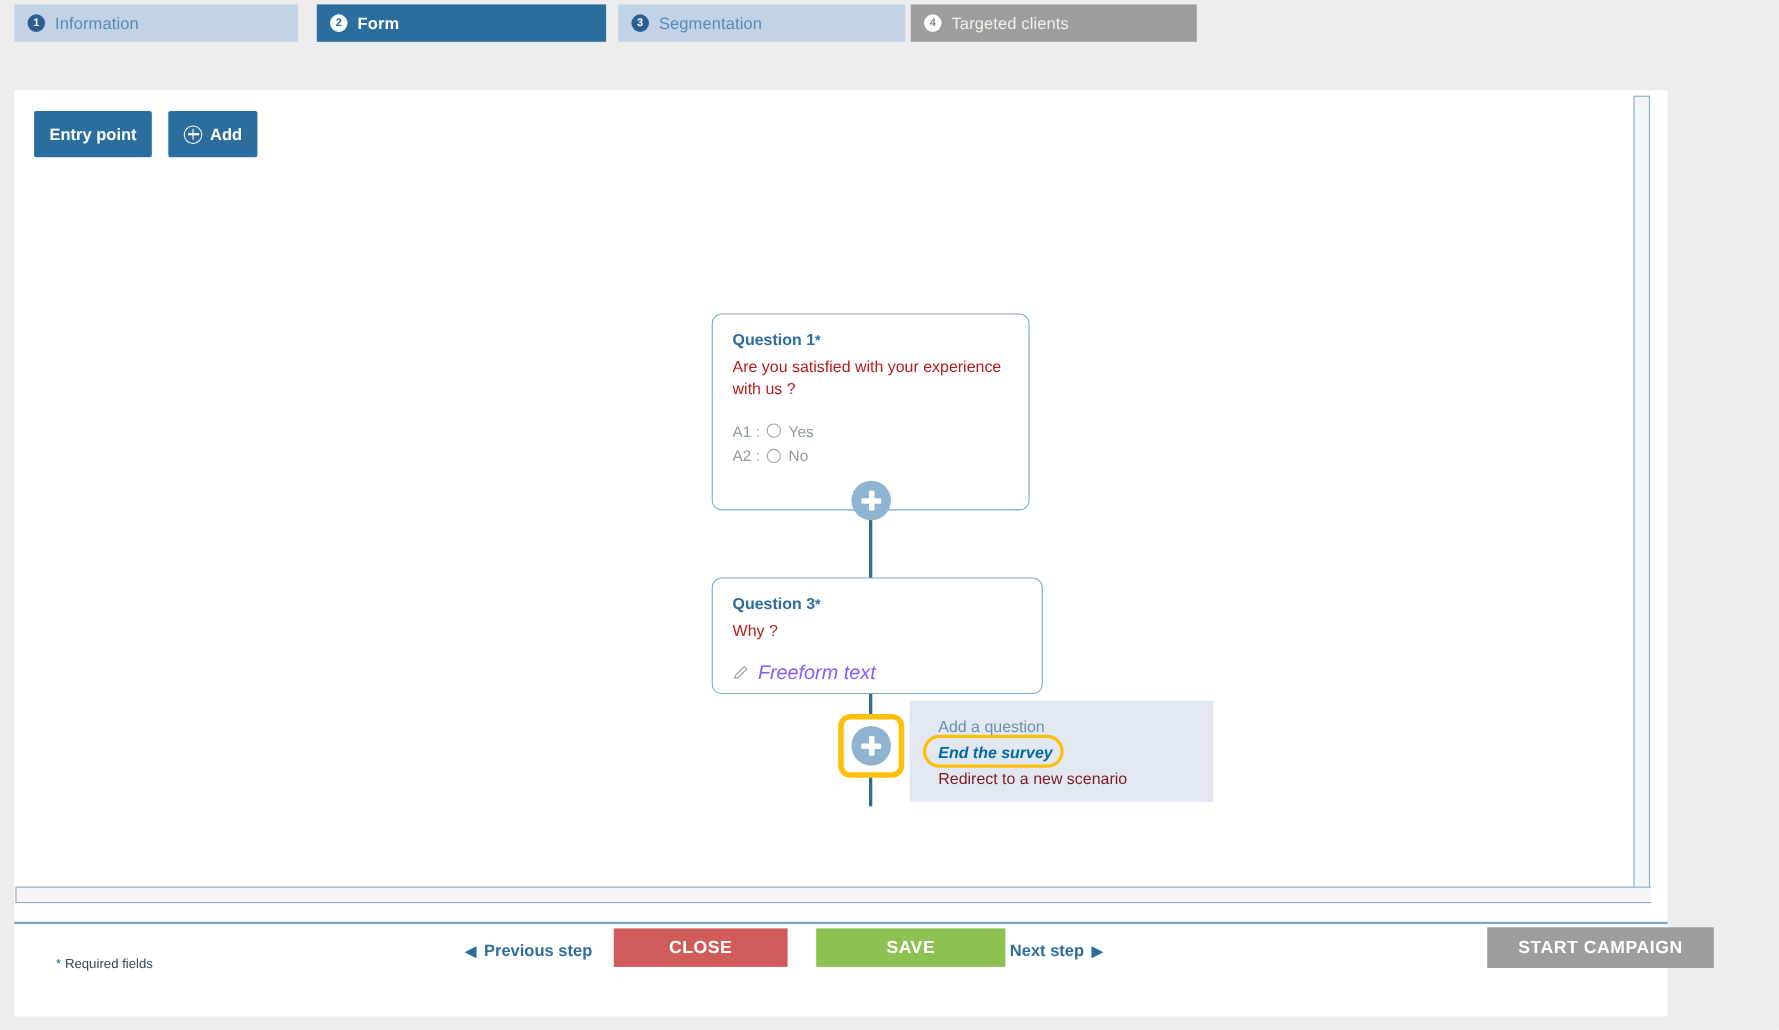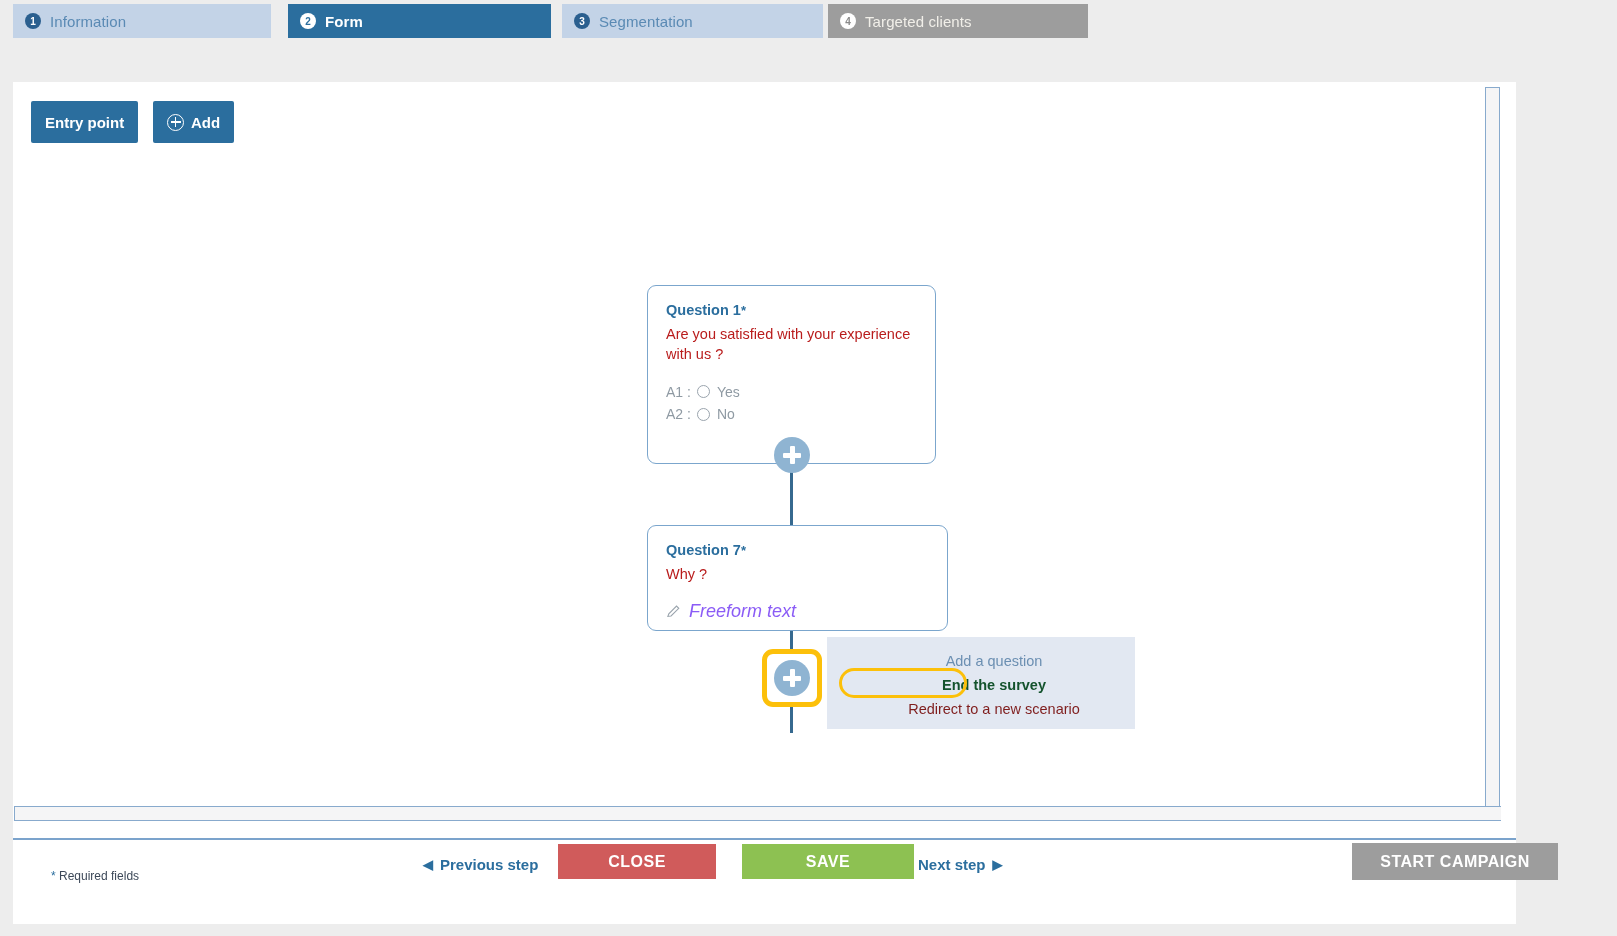--- a/index.html
+++ b/index.html
@@ -263,36 +263,36 @@
     border-radius: 11px;
     box-sizing: border-box;
     background: #ffffff;
     pointer-events: none;
   }
 
   
   .ctx-menu {
     position: absolute;
     left: 814px; top: 555px;
-    width: 308px; height: 92px;
+    width: 276px; height: 92px;
     background: #e2e8f2;
     box-sizing: border-box;
     padding: 12px 0 0 26px;
-    text-align: center;
   }
   .ctx-item {
     font-size: 14.5px;
     line-height: 24px;
     color: #6b8fb2;
     cursor: pointer;
     white-space: nowrap;
   }
   .ctx-item.selected {
-    color: #14532d;
-    font-weight: bold;
+    color: #0369a1;
+    font-weight: bold;
+    font-style: italic;
   }
   .ctx-item.disabled {
     color: #7f1d1d;
     cursor: default;
   }
   .ctx-highlight {
     position: absolute;
     left: 826px; top: 586px;
     width: 128px; height: 30px;
     border: 3px solid #fcc00a;
@@ -418,21 +418,21 @@
           </div>
         </div>
       </div>
 
       <div class="plus-node" id="plus-node-1">
         <span class="h2"></span>
         <span class="v2"></span>
       </div>
 
       <div class="qcard" id="question-2-card">
-        <p class="q-title"><span>Question 7</span><span class="star">*</span></p>
+        <p class="q-title"><span>Question 3</span><span class="star">*</span></p>
         <p class="q-text">Why ?</p>
         <div class="freeform">
           <span class="pencil-icon">
             <svg width="15" height="15" viewBox="0 0 16 16">
               <path d="M2 13.2 L3 10.4 L11.2 2.2 L13.6 4.6 L5.4 12.8 Z" fill="none" stroke="#9aa4ad" stroke-width="1.2"></path>
             </svg>
           </span>
           <span>Freeform text</span>
         </div>
       </div>

